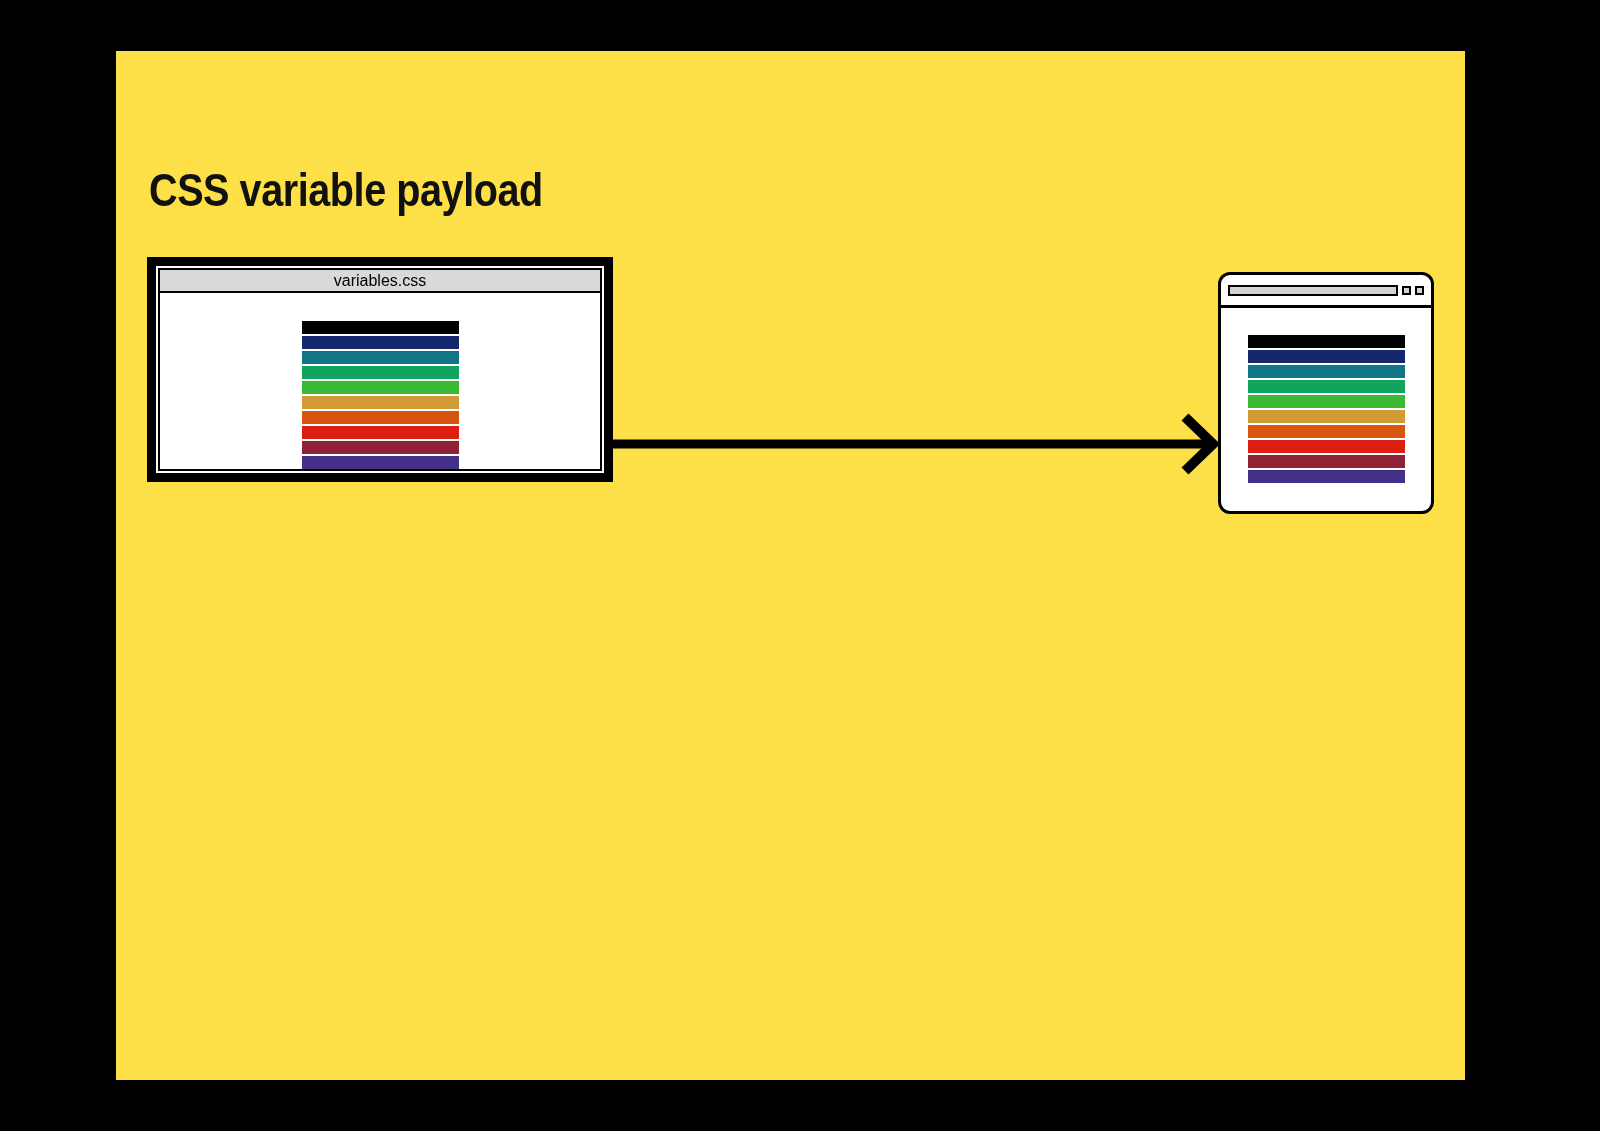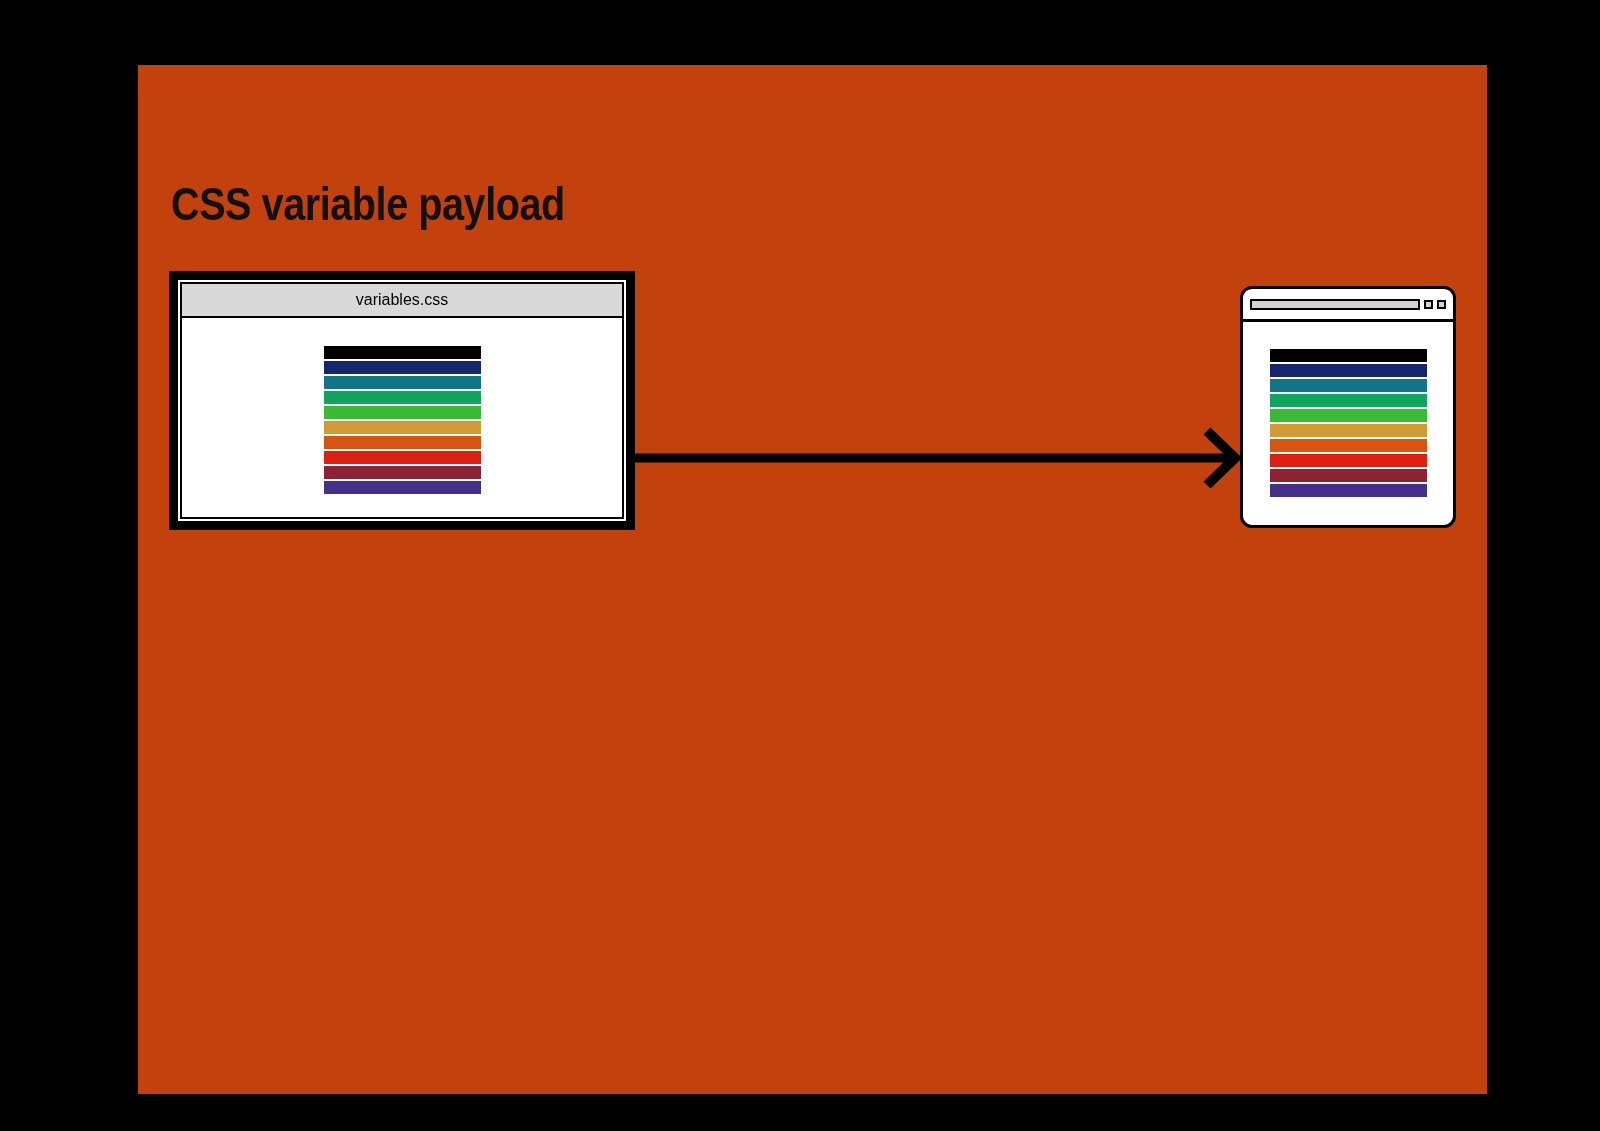--- a/index.html
+++ b/index.html
@@ -7,44 +7,43 @@
   .page {
     position: relative;
     width: 1600px;
     height: 1131px;
     background: #000;
     overflow: hidden;
     font-family: "Liberation Sans", sans-serif;
   }
   .canvas {
     position: absolute;
-    left: 138px; top: 51px;
+    left: 116px; top: 51px;
     width: 1349px; height: 1029px;
-    background: #c2410c;
-    margin-top: 14px;
+    background: #fde047;
   }
   .title {
     position: absolute;
     left: 33px; top: 112px;
     font-size: 46px;
     font-weight: 700;
     color: #111111;
     white-space: nowrap;
     letter-spacing: -0.5px;
   }
   .title .condense {
     display: inline-block;
     transform: scaleX(0.86);
     transform-origin: 0 50%;
   }
   
   .source-box {
     position: absolute;
     left: 31px; top: 206px;
-    width: 466px; height: 259px;
+    width: 466px; height: 225px;
     border: 9px solid #000;
     background: #fff;
     display: flex;
     gap: 8px;
     padding: 2px;
   }
   .file-panel {
     flex: 1 1 0;
     border: 2px solid #000;
     background: #fff;

